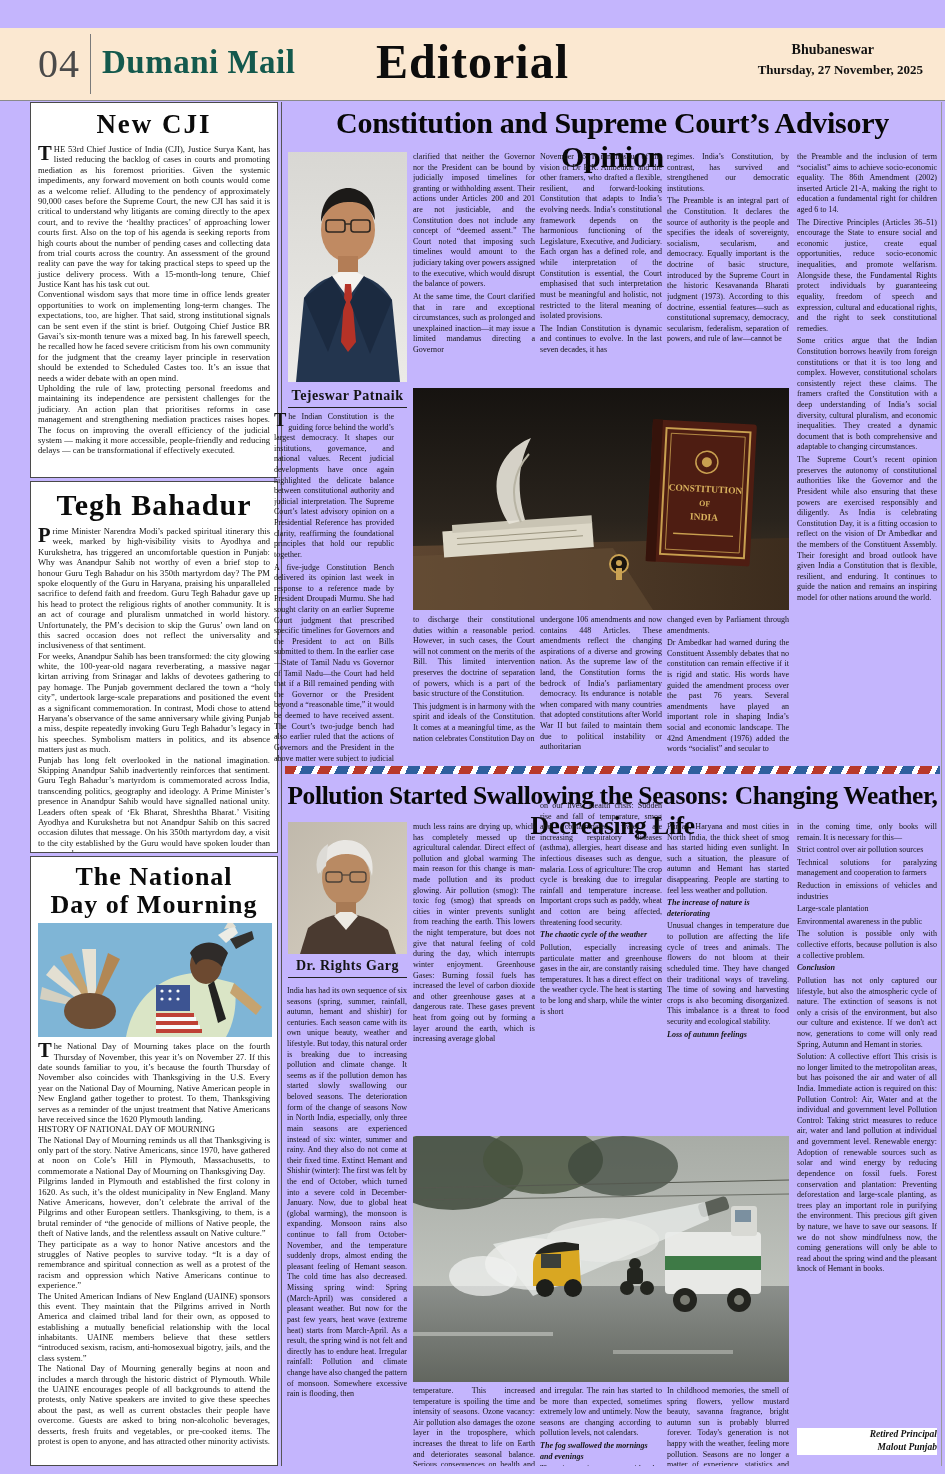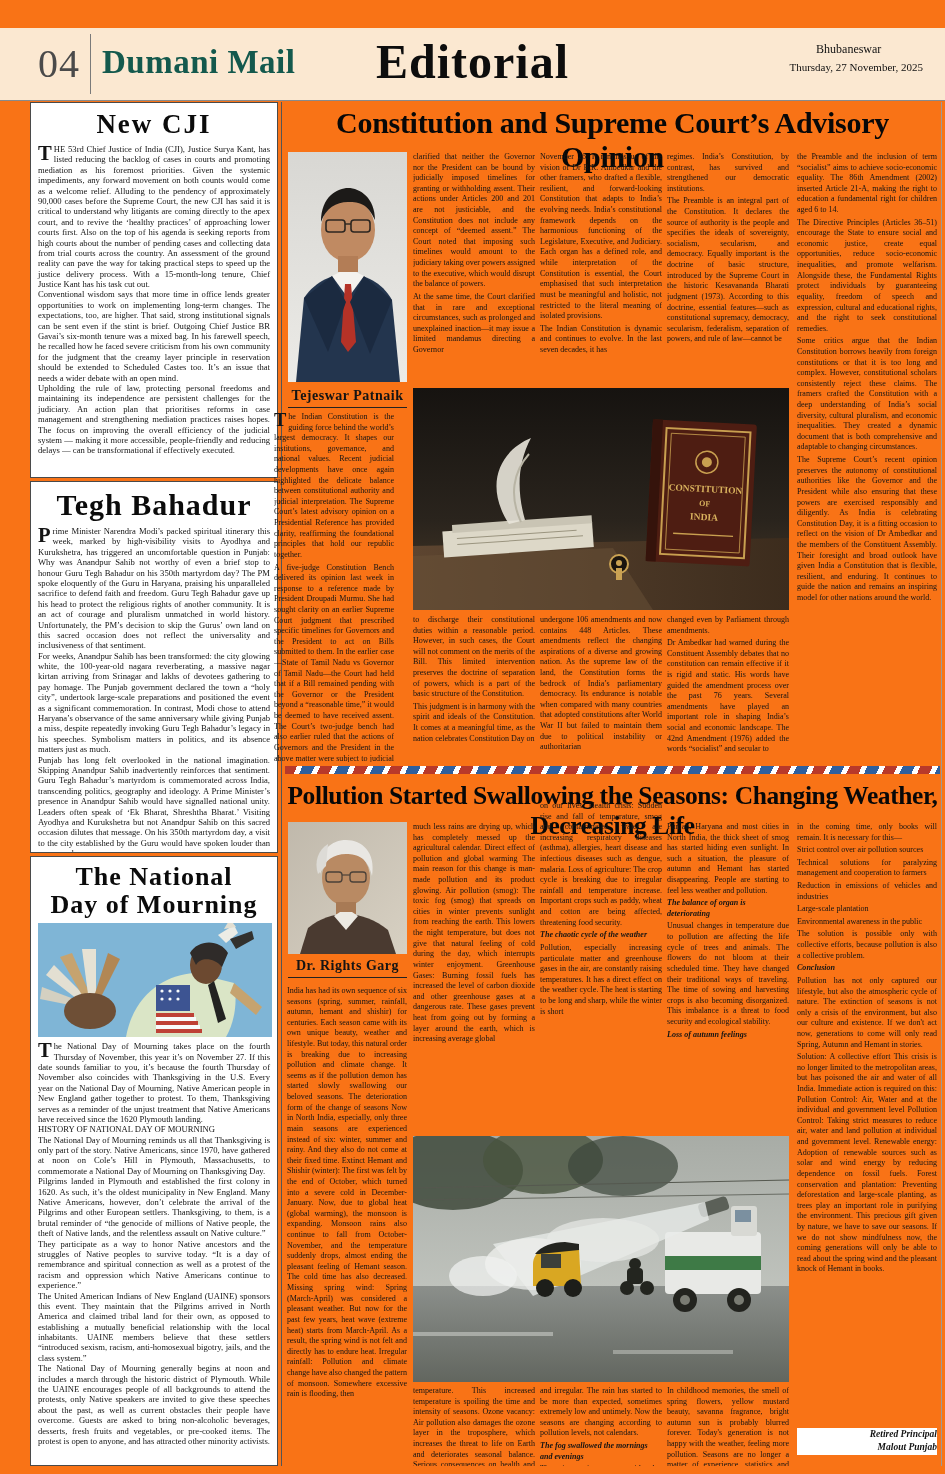--- a/index.html
+++ b/index.html
@@ -1,25 +1,25 @@
 <!DOCTYPE html>
 <html><head>
 <meta charset="utf-8">
 <style>
   html,body{margin:0;padding:0;background:#ffffff;}
-  #page{position:relative;width:945px;height:1474px;background:#f97316;font-family:"Liberation Serif","DejaVu Serif",serif;color:#141414;overflow:hidden;}
+  #page{position:relative;width:945px;height:1474px;background:#c4b5fd;font-family:"Liberation Serif","DejaVu Serif",serif;color:#141414;overflow:hidden;}
   
   .band{position:absolute;left:0;top:28px;width:945px;height:72px;background:#fbe8d1;border-bottom:1px solid #8a8a8a;}
   .pagenum{position:absolute;left:38px;top:12px;font-size:40px;color:#4a4a4a;font-weight:400;letter-spacing:1px;}
   .pnsep{position:absolute;left:90px;top:6px;width:1px;height:60px;background:#7a7a7a;}
   .masthead{position:absolute;left:102px;top:16px;font-size:33px;font-weight:bold;color:#14594d;letter-spacing:0.5px;}
   .section-title{position:absolute;left:0;right:0;top:6px;text-align:center;font-size:48px;font-weight:bold;color:#0d0d0d;letter-spacing:1px;}
   .dateblock{position:absolute;right:22px;top:14px;text-align:center;font-family:"Liberation Serif",serif;}
-  .dateblock .city{font-size:12px;font-weight:normal;color:#111;}
-  .dateblock .date{font-size:11px;font-weight:normal;color:#111;margin-top:4px;margin-left:15px;}
+  .dateblock .city{font-size:14px;font-weight:bold;color:#111;}
+  .dateblock .date{font-size:13px;font-weight:bold;color:#111;margin-top:4px;margin-left:15px;}
   
   .vrule{position:absolute;left:281px;top:102px;width:1px;height:1364px;background:#555;}
   .rrule{position:absolute;left:941px;top:102px;width:1px;height:1364px;background:#999;}
   
   .box{position:absolute;left:30px;width:248px;border:1px solid #4a4a4a;background:#fff;box-sizing:border-box;overflow:hidden;padding:4px 7px;}
   .box h2{margin:2px 0 4px;text-align:center;font-weight:bold;color:#0b0b0b;}
   #box-cji{top:102px;height:376px;}
   #box-cji h2{font-size:27px;letter-spacing:2px;}
   #box-tegh{top:481px;height:372px;}
   #box-tegh h2{font-size:30px;letter-spacing:1px;}
@@ -280,21 +280,21 @@
   <div class="tcol" style="left:413px;top:822px;width:122px;height:310px;">
       <p>much less rains are drying up, which has completely messed up the agricultural calendar. Direct effect of pollution and global warming The main reason for this change is man-made pollution and its product glowing. Air pollution (smog): The toxic fog (smog) that spreads on cities in winter prevents sunlight from reaching the earth. This lowers the night temperature, but does not give that natural feeling of cold during the day, which interrupts winter enjoyment. Greenhouse Gases: Burning fossil fuels has increased the level of carbon dioxide and other greenhouse gases at a dangerous rate. These gases prevent heat from going out by forming a layer around the earth, which is increasing average global</p>
     </div>
   <div class="tcol" style="left:540px;top:801px;width:122px;height:310px;">
       <p>on our lives: Health crisis: Sudden rise and fall of temperature, smog and contaminated water are increasing respiratory diseases (asthma), allergies, heart disease and infectious diseases such as dengue, malaria. Loss of agriculture: The crop cycle is breaking due to irregular rainfall and temperature increase. Important crops such as paddy, wheat and cotton are being affected, threatening food security.</p>
       <p class="sub">The chaotic cycle of the weather</p>
       <p>Pollution, especially increasing particulate matter and greenhouse gases in the air, are constantly raising temperatures. It has a direct effect on the weather cycle. The heat is starting to be long and sharp, while the winter is short</p>
     </div>
   <div class="tcol" style="left:667px;top:822px;width:122px;height:310px;">
       <p>Punjab, Haryana and most cities in North India, the thick sheet of smog has started hiding even sunlight. In such a situation, the pleasure of autumn and Hemant has started disappearing. People are starting to feel less weather and pollution.</p>
-      <p class="sub">The balance of organ is deteriorating</p>
+      <p class="sub">The increase of nature is deteriorating</p>
       <p>Unusual changes in temperature due to pollution are affecting the life cycle of trees and animals. The flowers do not bloom at their scheduled time. They have changed their traditional ways of traveling. The time of sowing and harvesting crops is also becoming disorganized. This imbalance is a threat to food security and ecological stability.</p>
       <p class="sub">Loss of autumn feelings</p>
     </div>
 
   <div class="photo" style="left:413px;top:1136px;width:376px;height:246px;">
     <svg width="376" height="246" viewBox="0 0 376 246">
       <defs>
         <linearGradient id="sky" x1="0" y1="0" x2="0" y2="1">
             <stop offset="0" stop-color="#a8aca6"></stop>
             <stop offset="1" stop-color="#cdd0ca"></stop>

